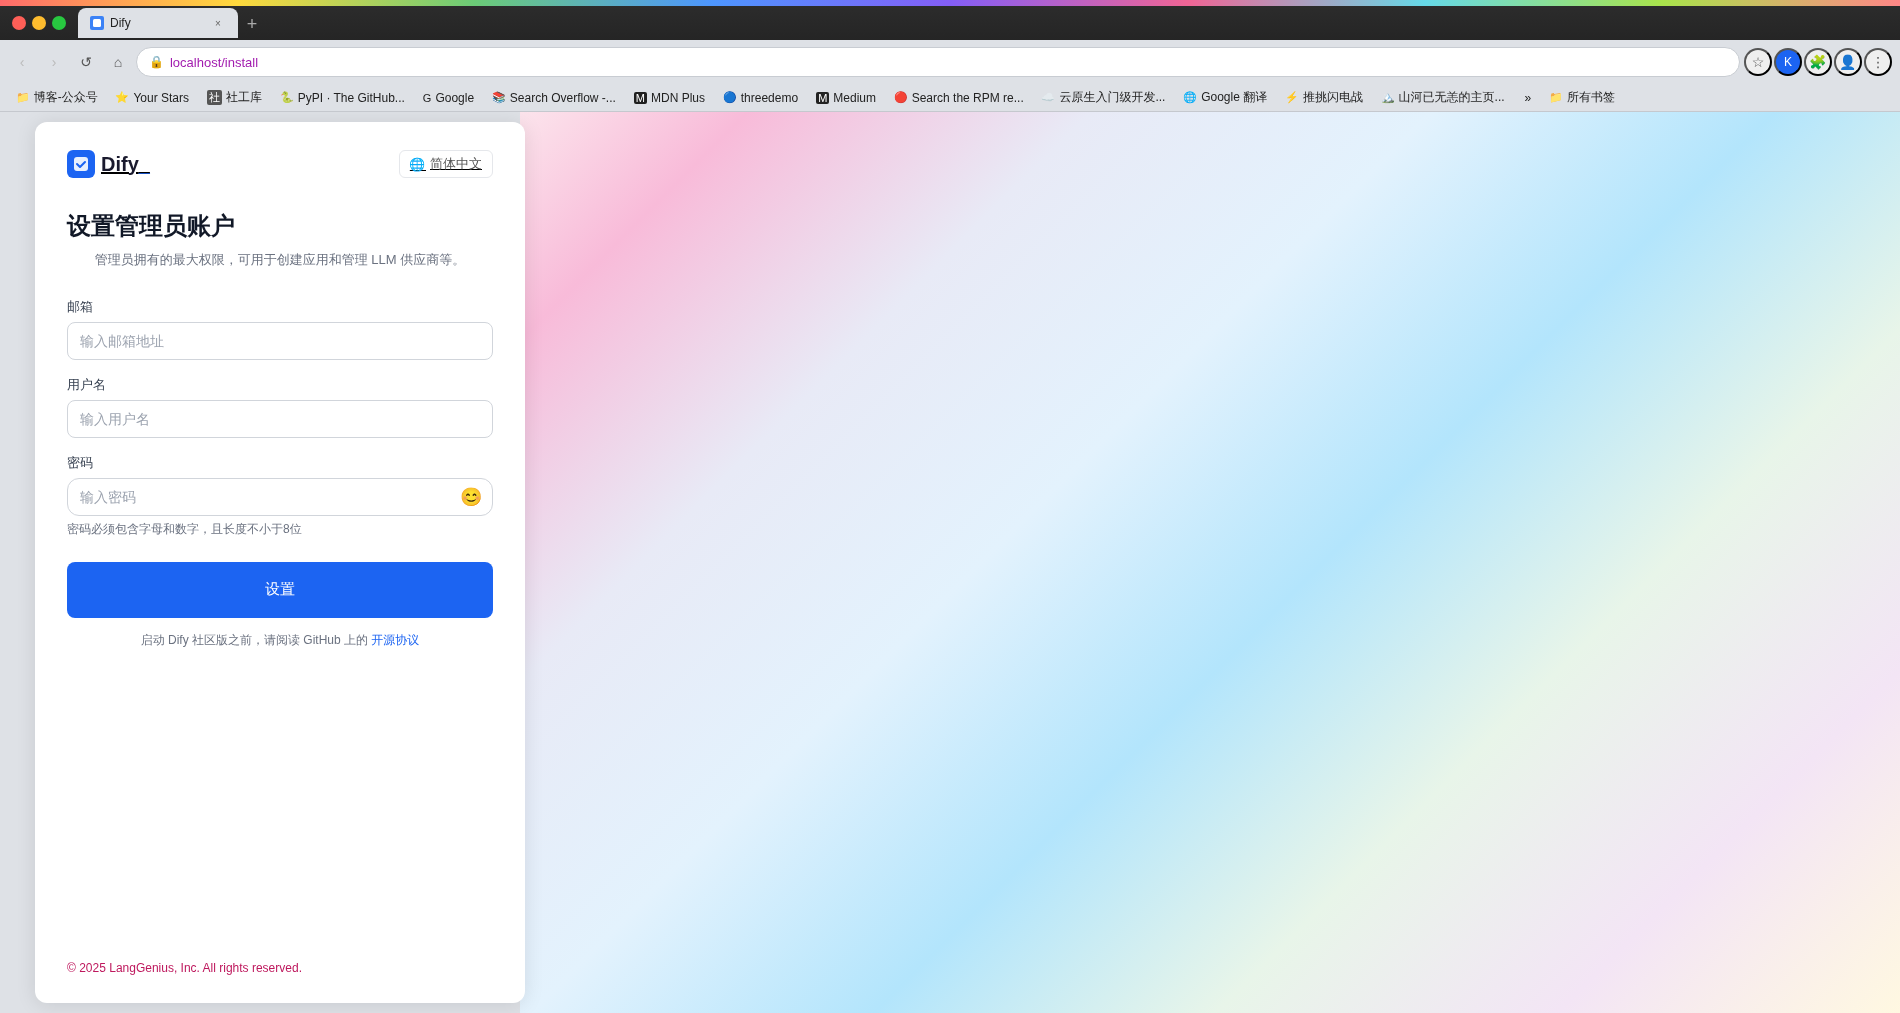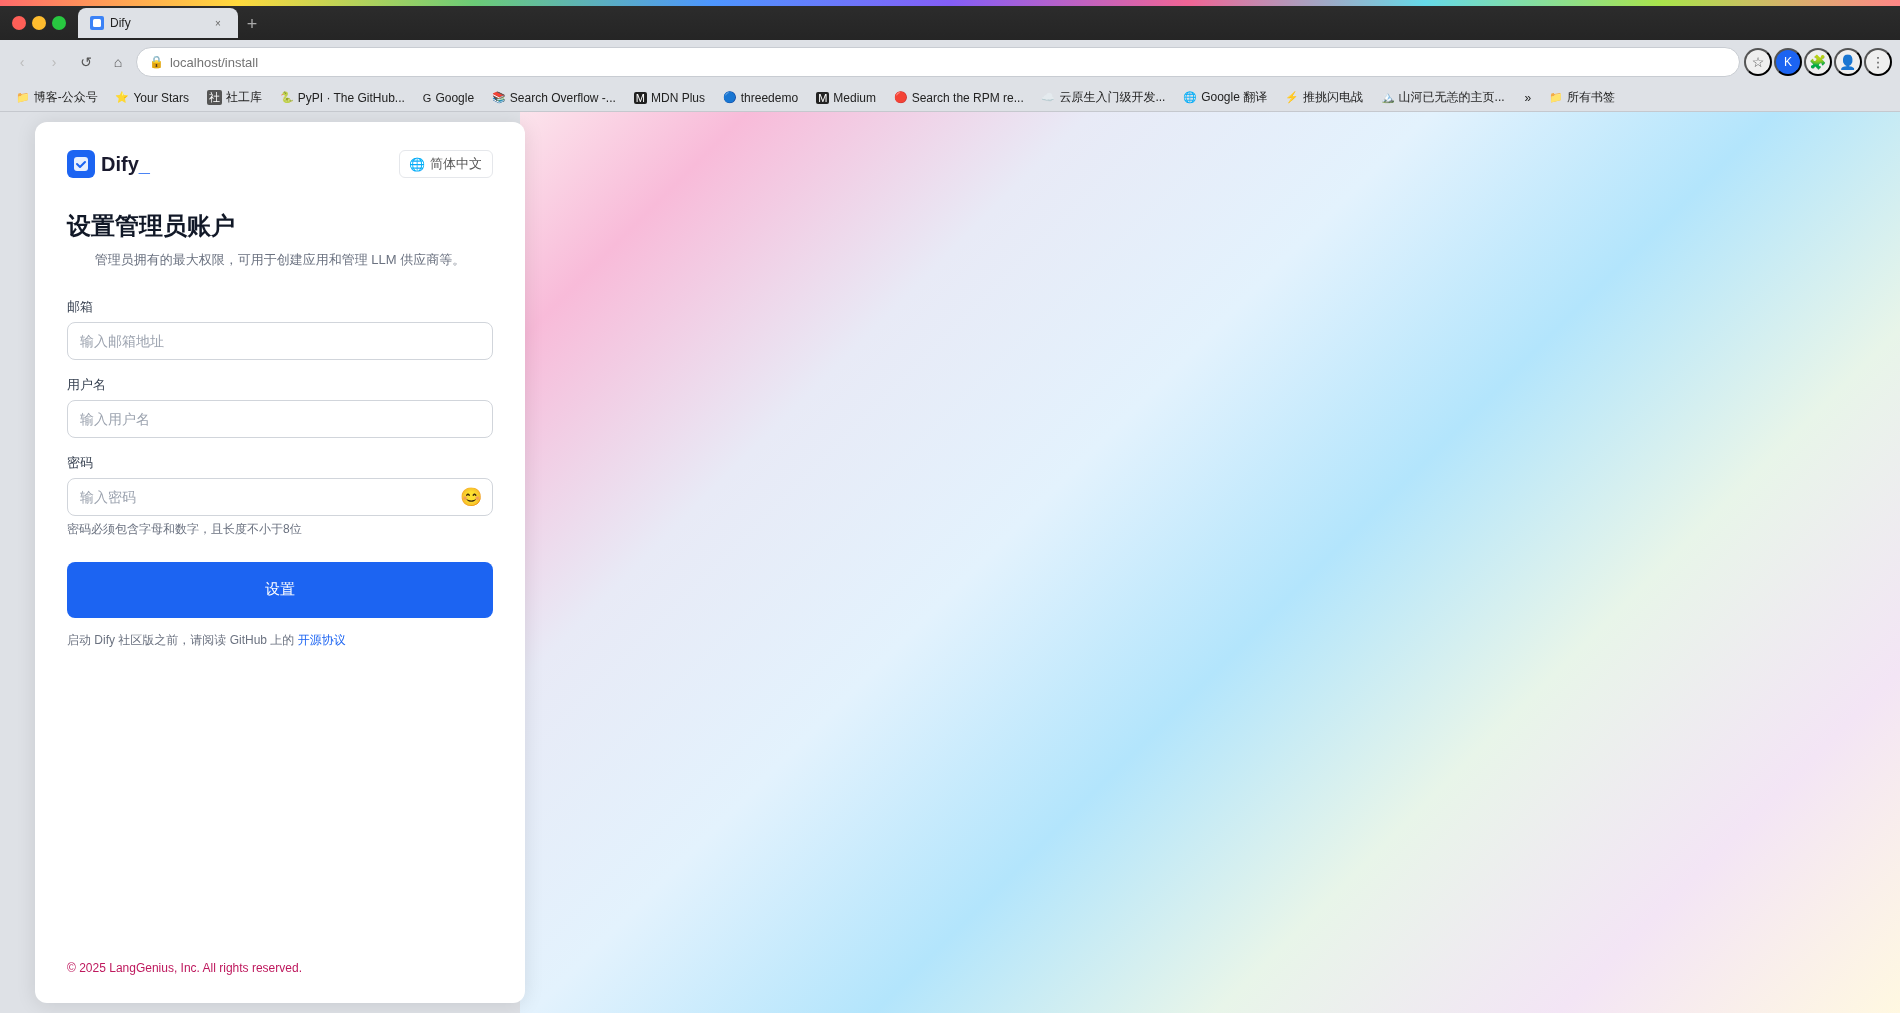--- a/index.html
+++ b/index.html
@@ -23,58 +23,58 @@
     .tab-favicon svg { width: 10px; height: 10px; }
     .tab-title { flex: 1; overflow: hidden; text-overflow: ellipsis; white-space: nowrap; font-size: 12px; }
     .tab-close { width: 16px; height: 16px; border-radius: 50%; display: flex; align-items: center; justify-content: center; font-size: 10px; cursor: pointer; color: #666; }
     .tab-add { width: 28px; height: 28px; display: flex; align-items: center; justify-content: center; color: #aaa; cursor: pointer; font-size: 18px; border-radius: 50%; }
 
     
     .nav-bar { height: 44px; background: #dee1e6; display: flex; align-items: center; padding: 0 8px; gap: 4px; }
     .nav-btn { width: 28px; height: 28px; border-radius: 50%; display: flex; align-items: center; justify-content: center; cursor: pointer; color: #555; font-size: 14px; border: none; background: transparent; }
     .nav-btn.disabled { color: #bbb; cursor: default; }
     .address-bar { flex: 1; height: 30px; background: white; border-radius: 15px; display: flex; align-items: center; padding: 0 12px; gap: 6px; border: 1px solid #c8ccd2; }
-    .address-text { flex: 1; font-size: 13px; color: #737373; }
+    .address-text { flex: 1; font-size: 13px; color: #a21caf; }
     .nav-right-icons { display: flex; align-items: center; gap: 2px; }
     .nav-icon-btn { width: 28px; height: 28px; border-radius: 50%; display: flex; align-items: center; justify-content: center; cursor: pointer; font-size: 14px; color: #555; }
 
     
     .bookmarks-bar { height: 28px; background: #dee1e6; display: flex; align-items: center; padding: 0 8px; gap: 2px; border-bottom: 1px solid #c5c8ce; overflow: hidden; }
     .bookmark-item { height: 22px; display: flex; align-items: center; padding: 0 8px; gap: 4px; border-radius: 4px; cursor: pointer; font-size: 12px; color: #222; white-space: nowrap; flex-shrink: 0; }
 
     
     .content-area { flex: 1; display: flex; position: relative; overflow: hidden; }
 
     
     .right-bg { position: absolute; right: 0; top: 0; bottom: 0; left: 520px; background: linear-gradient(135deg, #fce4ec 0%, #f8bbd9 10%, #e8eaf6 25%, #e3f2fd 40%, #b3e5fc 55%, #e8f5e9 70%, #f3e5f5 85%, #fff8e1 100%); }
 
     
     .main-panel { position: absolute; left: 35px; top: 10px; bottom: 10px; width: 490px; background: white; border-radius: 12px; box-shadow: 0 2px 20px rgba(0,0,0,0.1); display: flex; flex-direction: column; padding: 28px 32px; }
 
     
-    .logo-area { display: flex; align-items: center; gap: 8px; margin-bottom: 32px; justify-content: space-between; }
+    .logo-area { display: flex; align-items: center; gap: 8px; margin-bottom: 32px; justify-content: space-between; text-decoration: underline; }
     .logo-left { display: flex; align-items: center; gap: 6px; }
     .logo-icon { width: 28px; height: 28px; background: #1c64f2; border-radius: 6px; display: flex; align-items: center; justify-content: center; }
     .logo-text { font-size: 20px; font-weight: 700; color: #1a1a2e; }
     .logo-cursor { color: #1c64f2; }
     .lang-btn { display: flex; align-items: center; gap: 4px; padding: 4px 10px; border: 1px solid #e5e7eb; border-radius: 6px; cursor: pointer; font-size: 13px; color: #555; background: white; }
 
     
     .page-title { font-size: 24px; font-weight: 700; color: #111827; margin-bottom: 8px; }
     .page-subtitle { font-size: 13px; color: #6b7280; margin-bottom: 28px; line-height: 1.5; text-align: center; }
     .form-group { margin-bottom: 16px; }
     .form-label { display: block; font-size: 13px; font-weight: 500; color: #374151; margin-bottom: 6px; }
     .form-input { width: 100%; height: 38px; border: 1px solid #d1d5db; border-radius: 8px; padding: 0 12px; font-size: 14px; color: #000000; outline: none; }
     .form-input::placeholder { color: #9ca3af; }
     .password-wrapper { position: relative; }
-    .password-wrapper .form-input { padding-right: 60px; }
+    .password-wrapper .form-input { padding-right: 60px; border-radius: 12px; }
     .password-toggle { position: absolute; right: 10px; top: 50%; transform: translateY(-50%); cursor: pointer; font-size: 18px; color: #f59e0b; }
     .password-hint { font-size: 12px; color: #6b7280; margin-top: 5px; }
     .submit-btn { width: 100%; height: 56px; background: #1c64f2; color: white; border: none; border-radius: 8px; font-size: 15px; font-weight: 500; cursor: pointer; margin-top: 8px; margin-bottom: 14px; }
-    .footer-note { font-size: 12px; color: #6b7280; }
+    .footer-note { font-size: 12px; color: #6b7280; text-align: center; }
     .footer-link { color: #1c64f2; cursor: pointer; text-decoration: none; }
 
     
     .copyright { margin-top: auto; font-size: 12px; color: #be185d; padding-top: 20px; }
   </style>
 </head>
 <body>
 
 <div class="browser-window">
 

